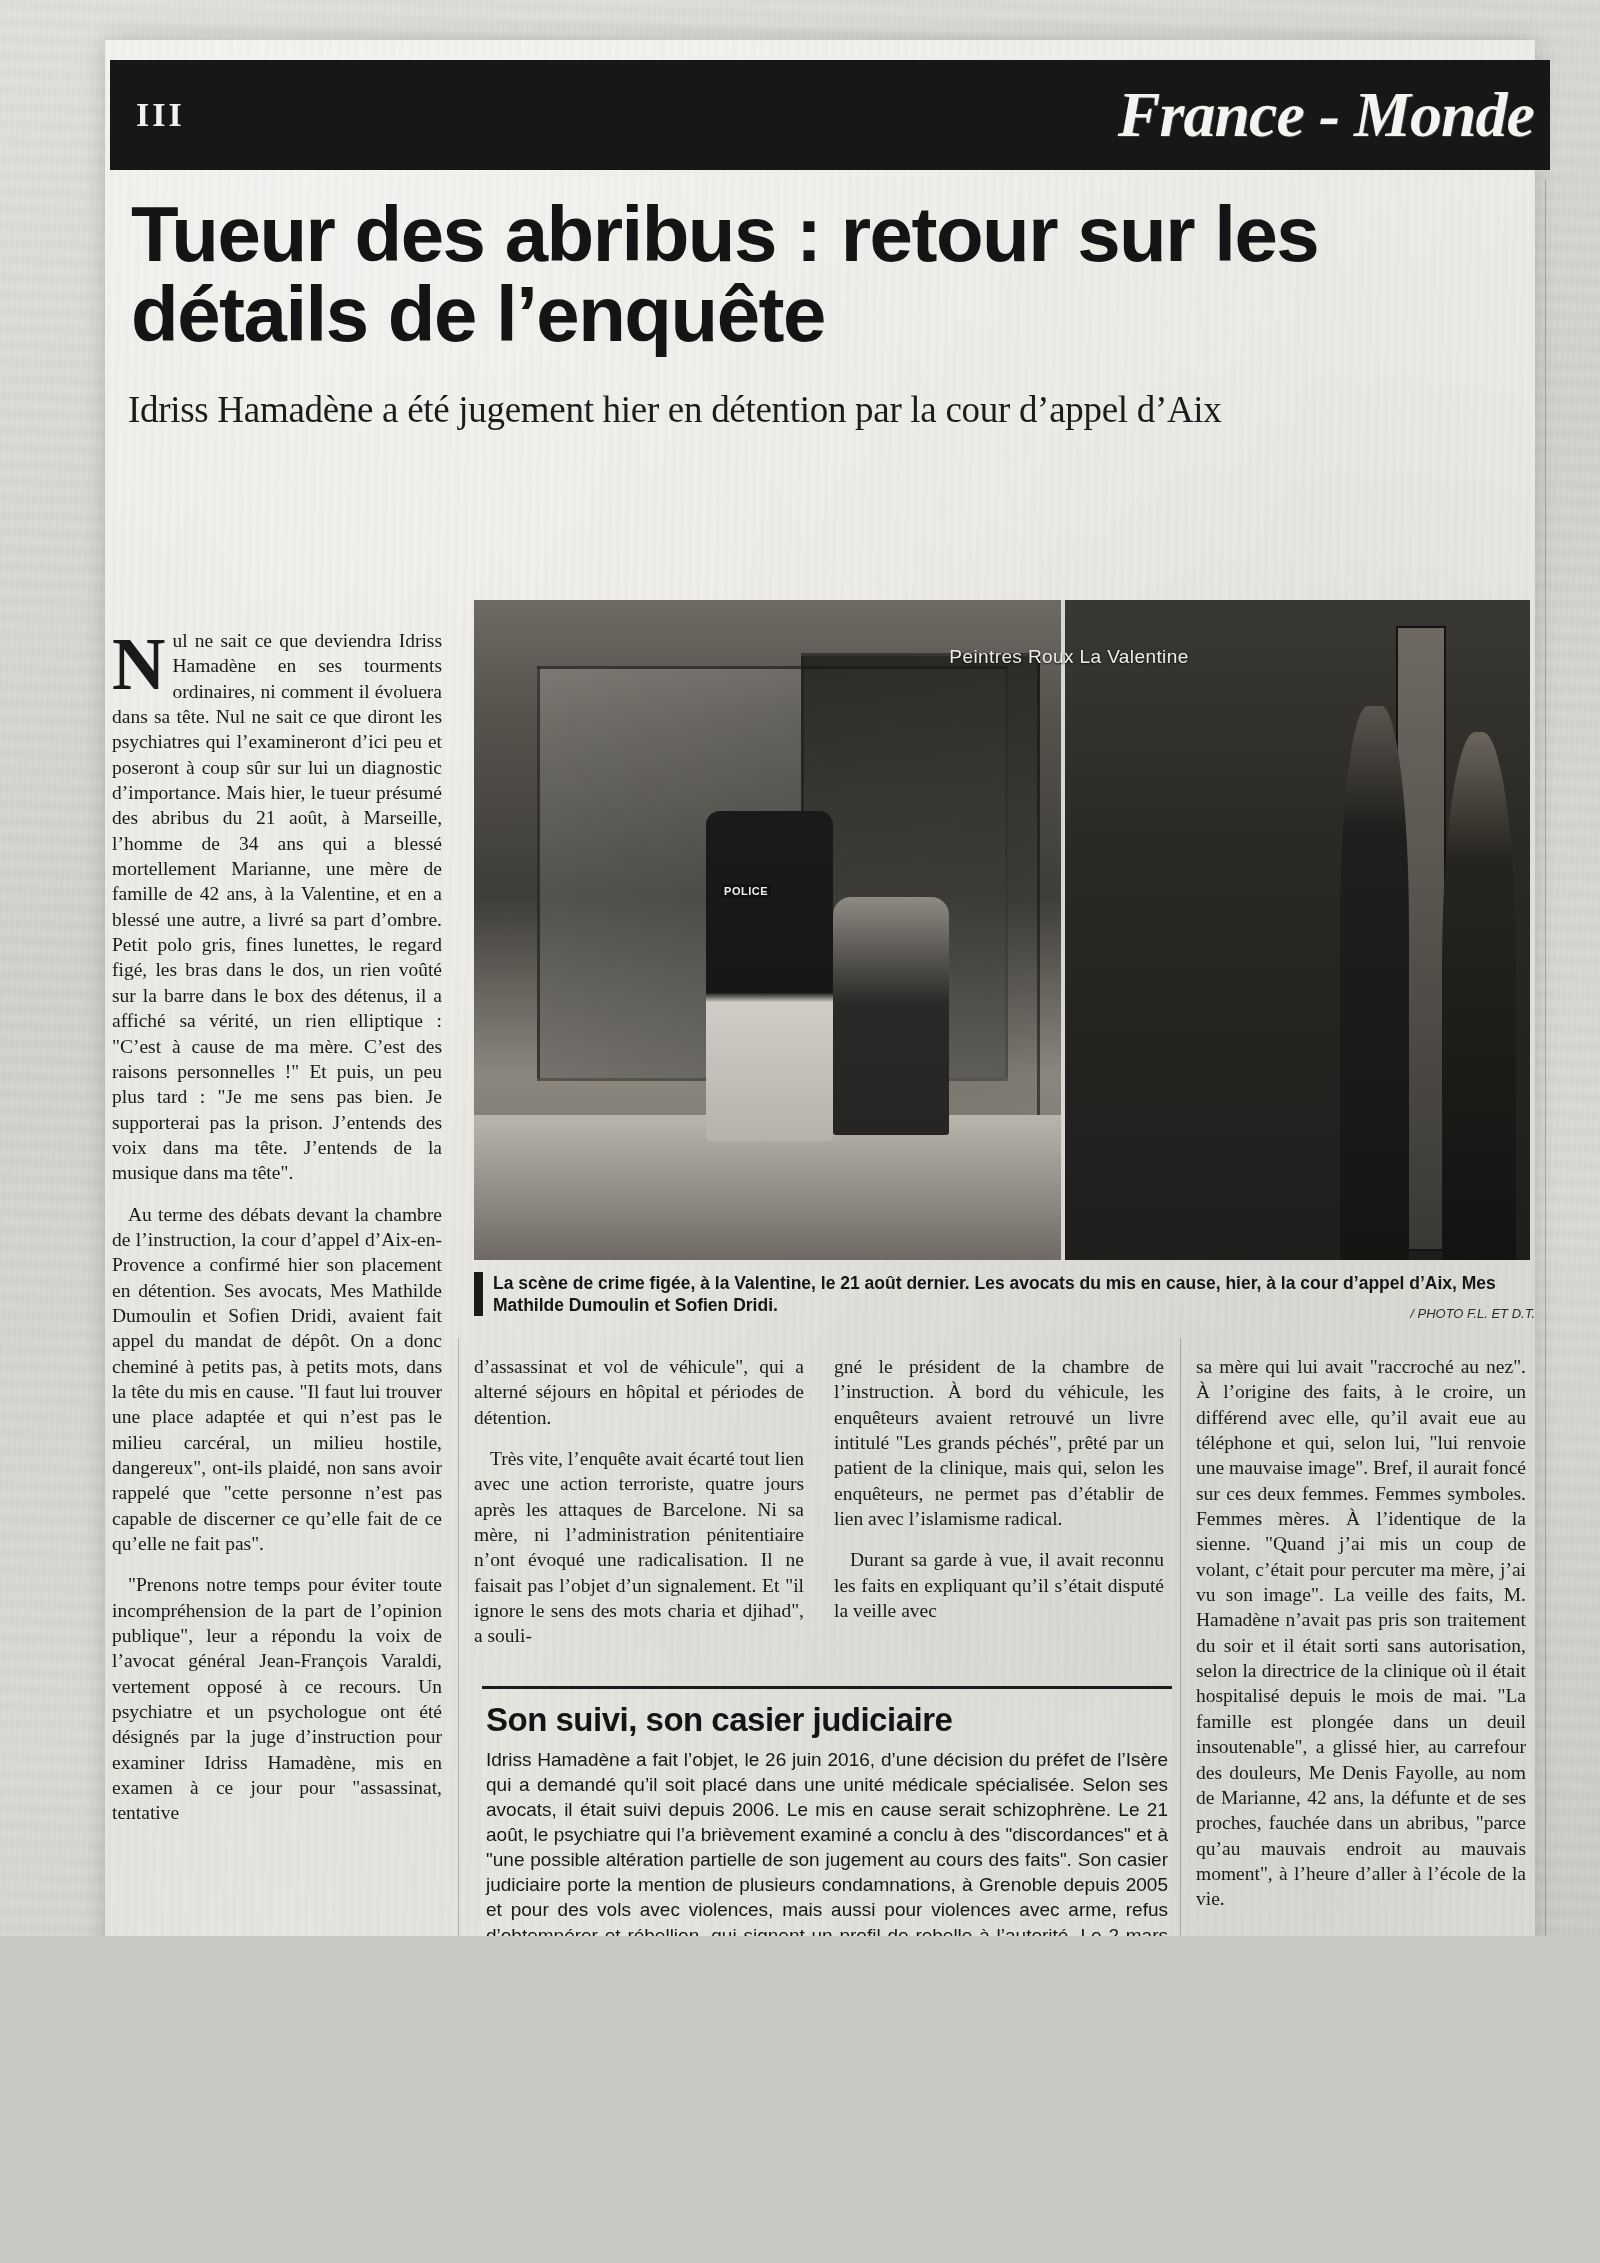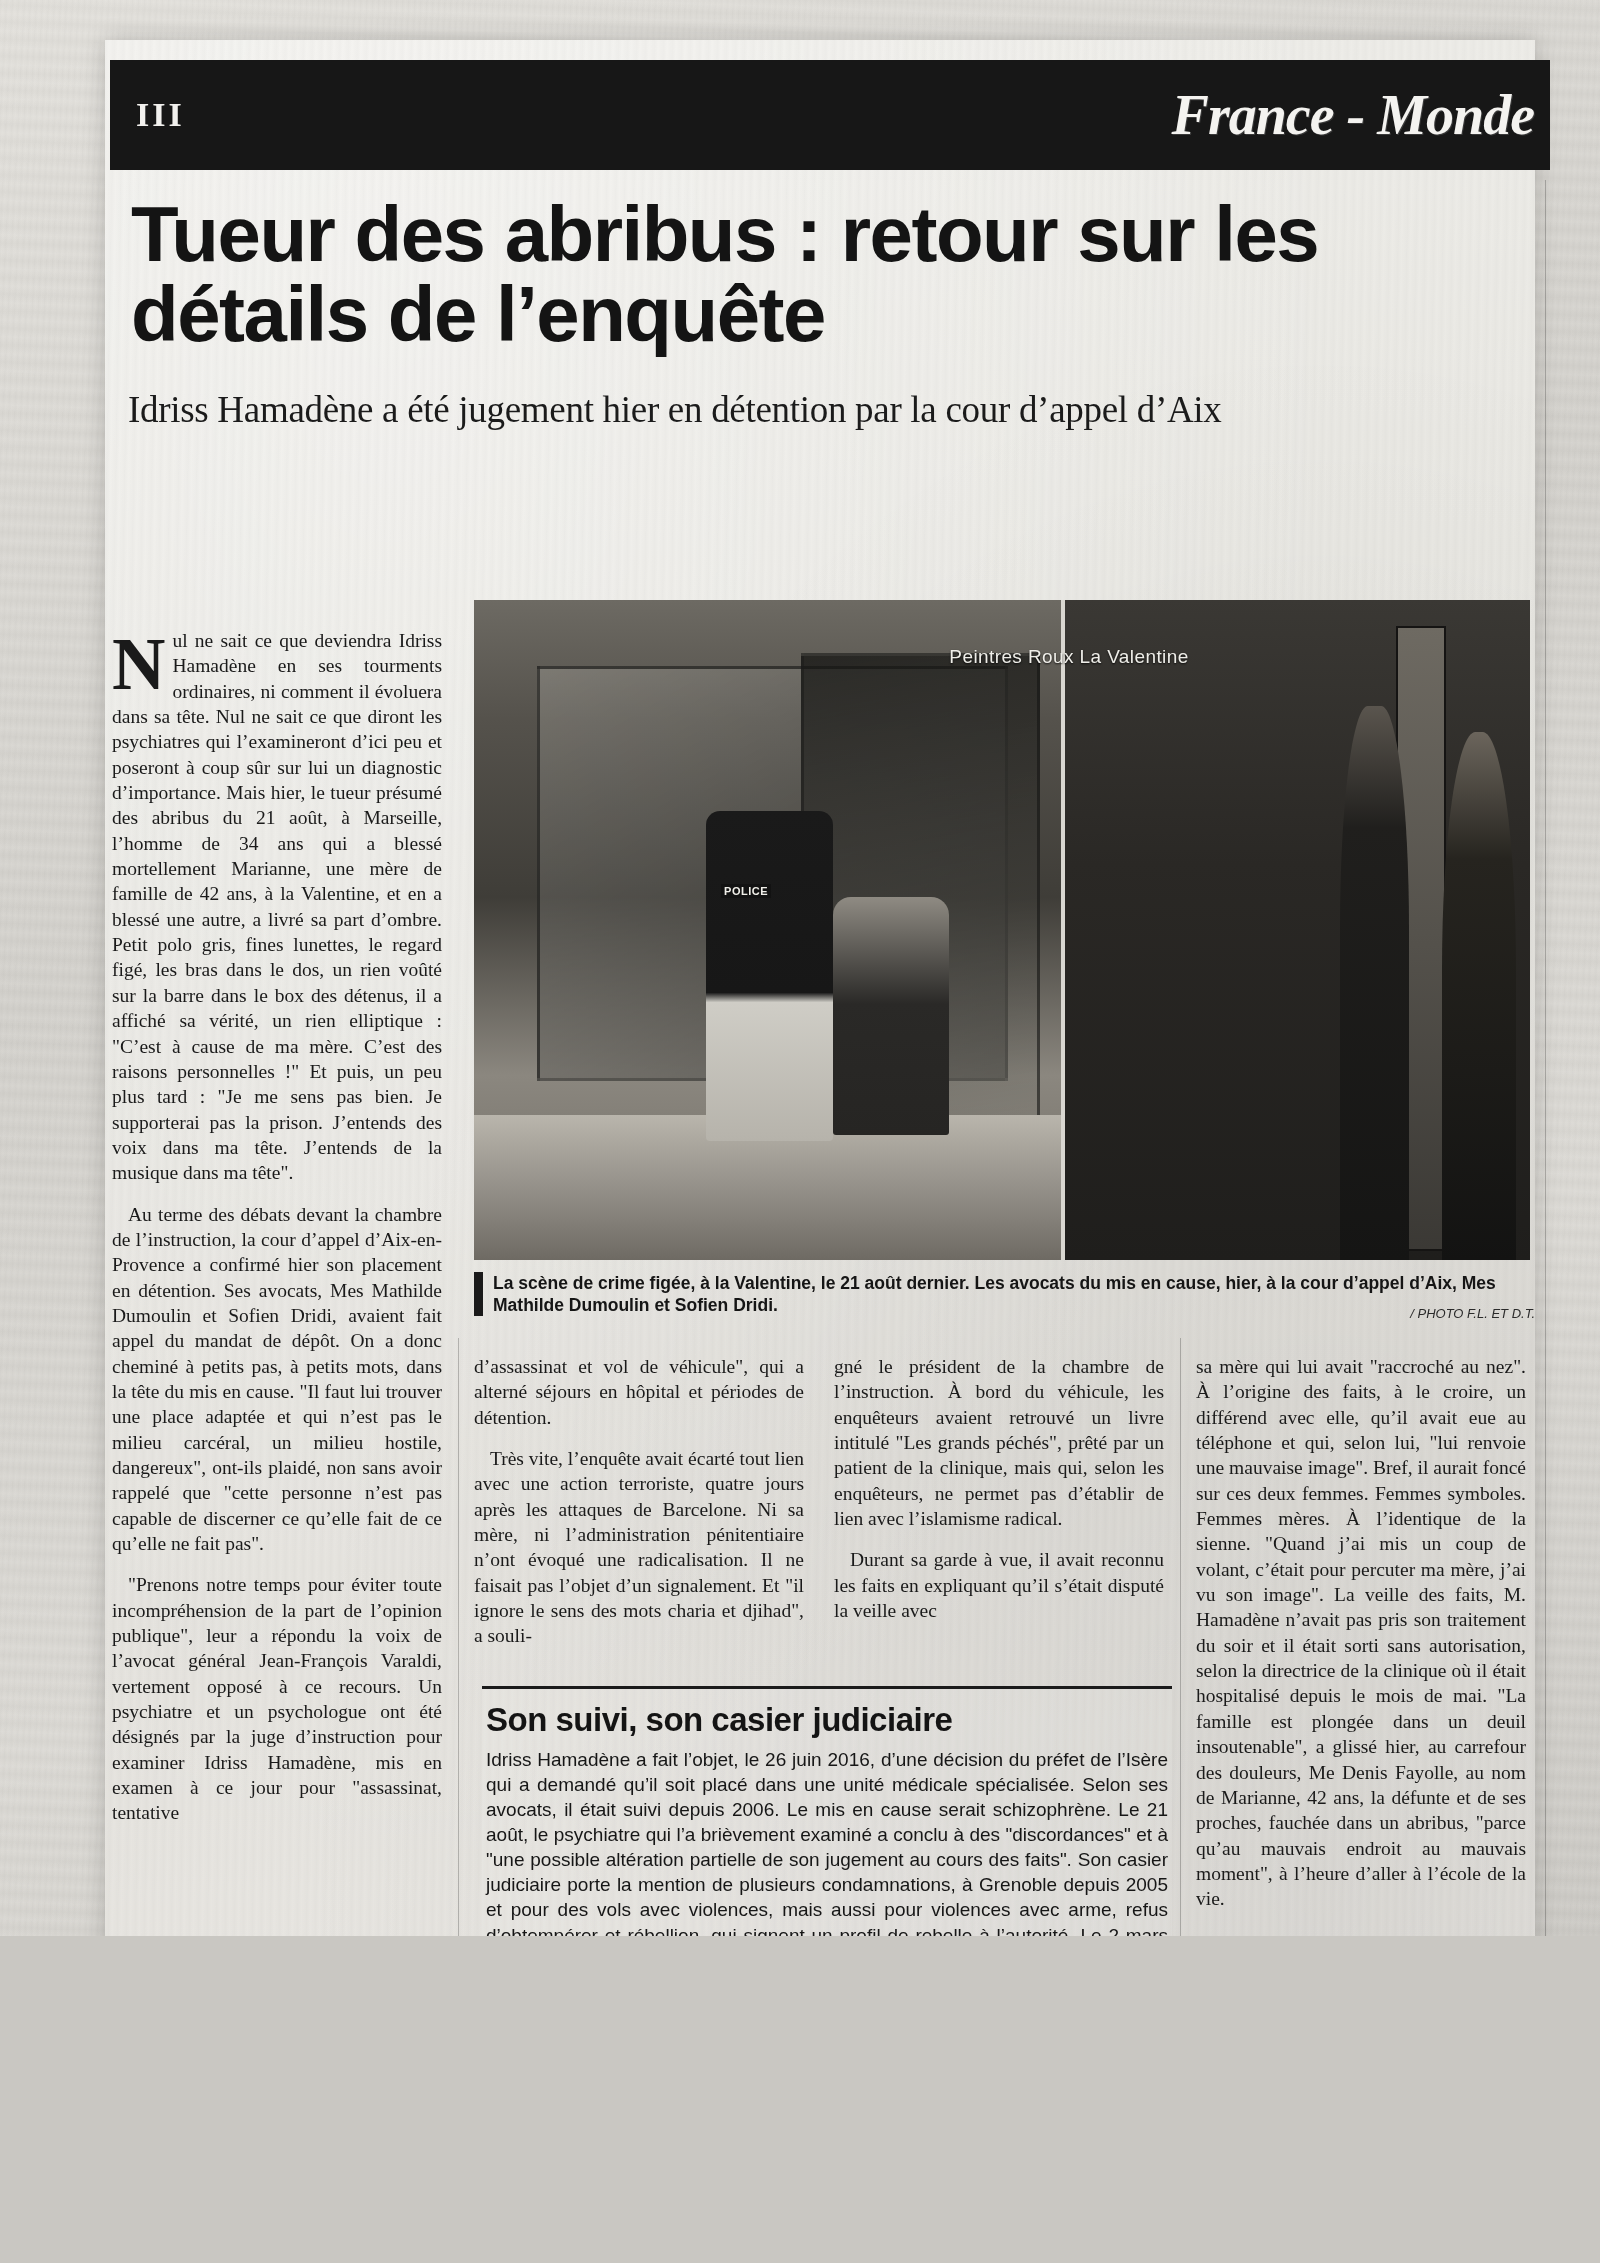--- a/index.html
+++ b/index.html
@@ -63,21 +63,21 @@
     font-family: "Liberation Serif", serif;
     font-weight: bold;
     font-size: 34px;
     letter-spacing: 3px;
   }
   .masthead .rubric {
     color: #f4f3f0;
     font-family: "Liberation Serif", serif;
     font-weight: bold;
     font-style: italic;
-    font-size: 56px;
+    font-size: 64px;
     letter-spacing: -1px;
     margin-right: -10px;
     text-shadow: 1px 1px 0 rgba(255,255,255,0.15);
   }
   
   .headline {
     position: absolute;
     left: 125px;
     top: 195px;
     width: 1330px;

